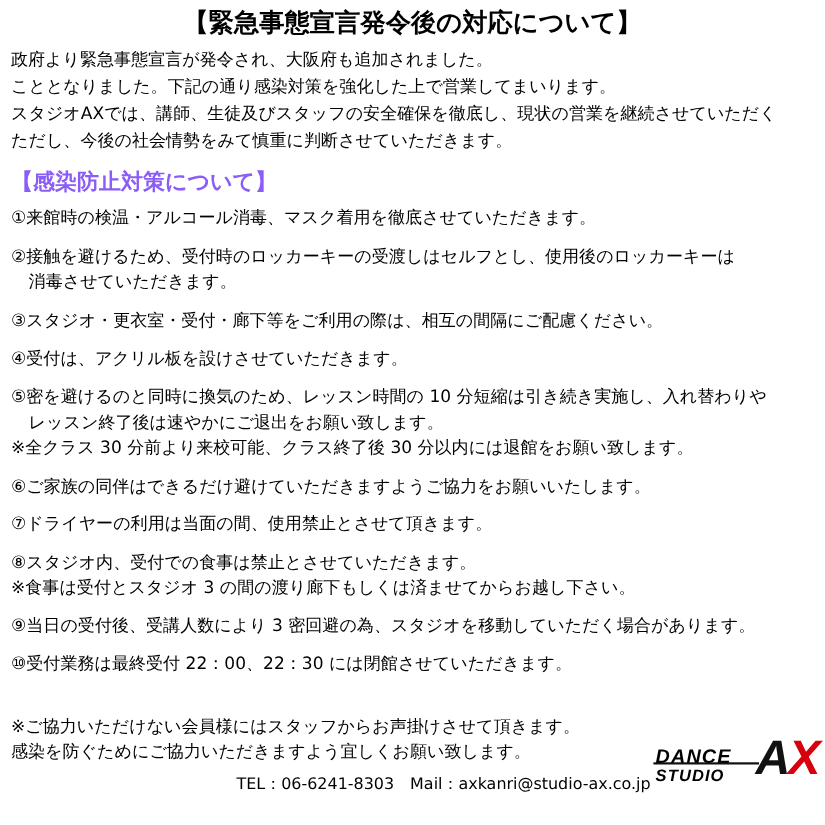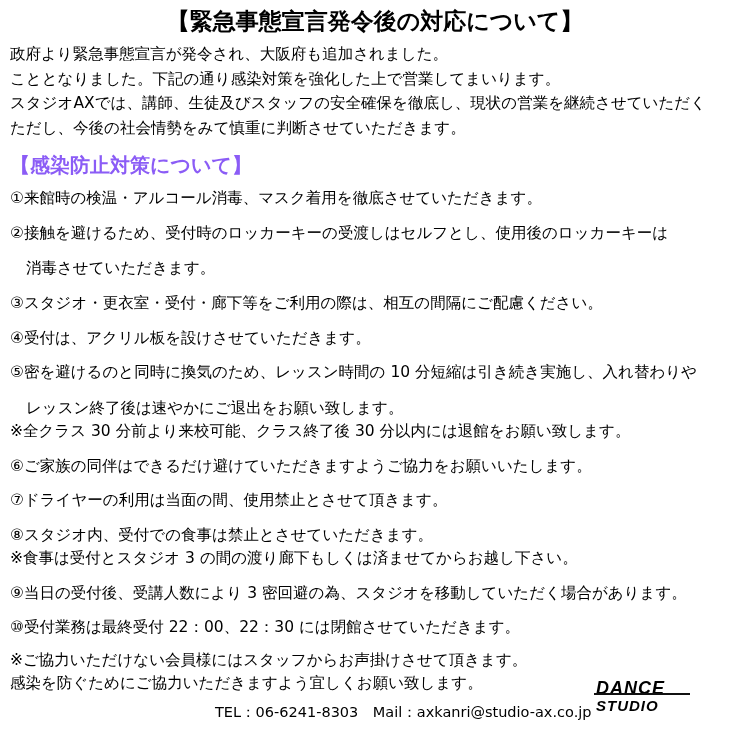--- a/index.html
+++ b/index.html
@@ -44,21 +44,20 @@
   }
   .item {
     font-size: 15.5px;
     line-height: 1.52;
     margin: 0 0 11px 0;
     letter-spacing: 0px;
   }
   .item .cont {
     display: block;
     padding-left: 16px;
-    margin-top: 12px;
   }
   .item .note {
     display: block;
   }
   .tight {
     margin-bottom: 9px;
   }
   .footer {
     position: absolute;
     left: 0;
@@ -193,16 +192,17 @@
   <div class="footer">
     <div class="footer-text">
       <div>※ご協力いただけない会員様にはスタッフからお声掛けさせて頂きます。</div>
       <div>感染を防ぐためにご協力いただきますよう宜しくお願い致します。</div>
     </div>
     <div class="tel-line">TEL：06-6241-8303　Mail：axkanri@studio-ax.co.jp</div>
     <div class="logo">
       <div class="logo-dance">DANCE</div>
       <div class="logo-rule"></div>
       <div class="logo-studio">STUDIO</div>
+      <div class="logo-ax"><span class="a">A</span><span class="x">X</span></div>
     </div>
   </div>
 
 </div>
 
 </body></html>

